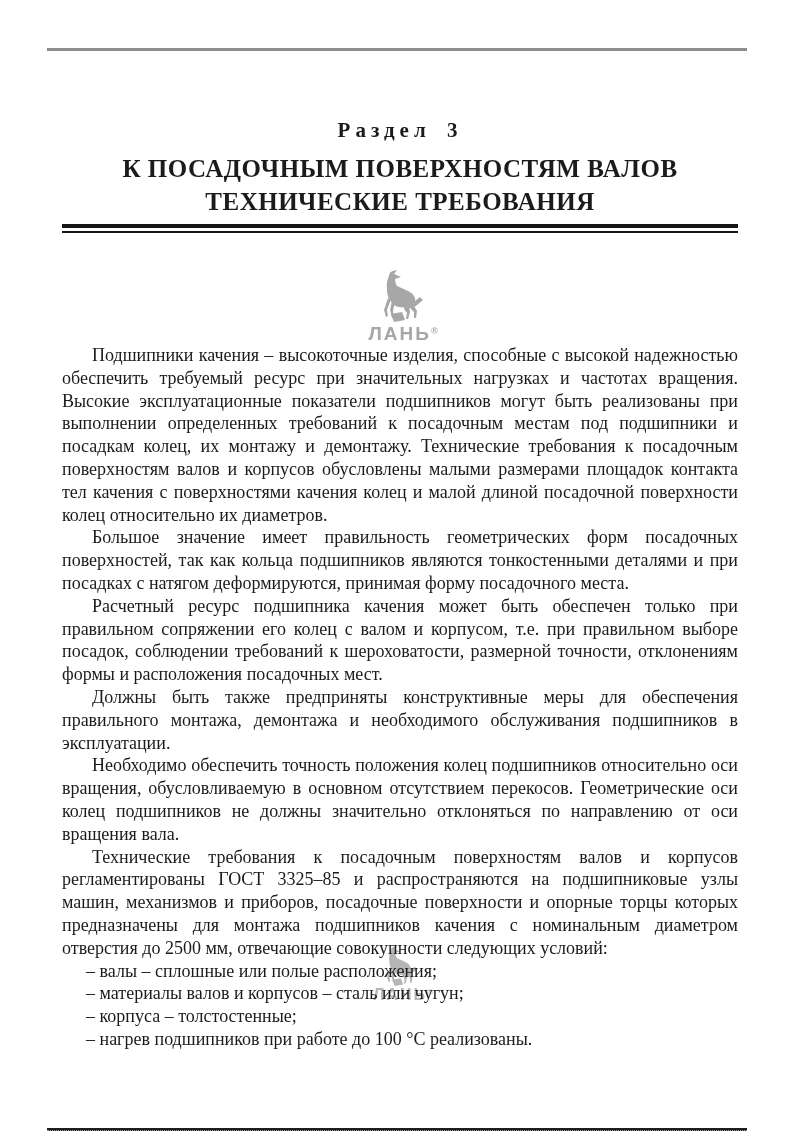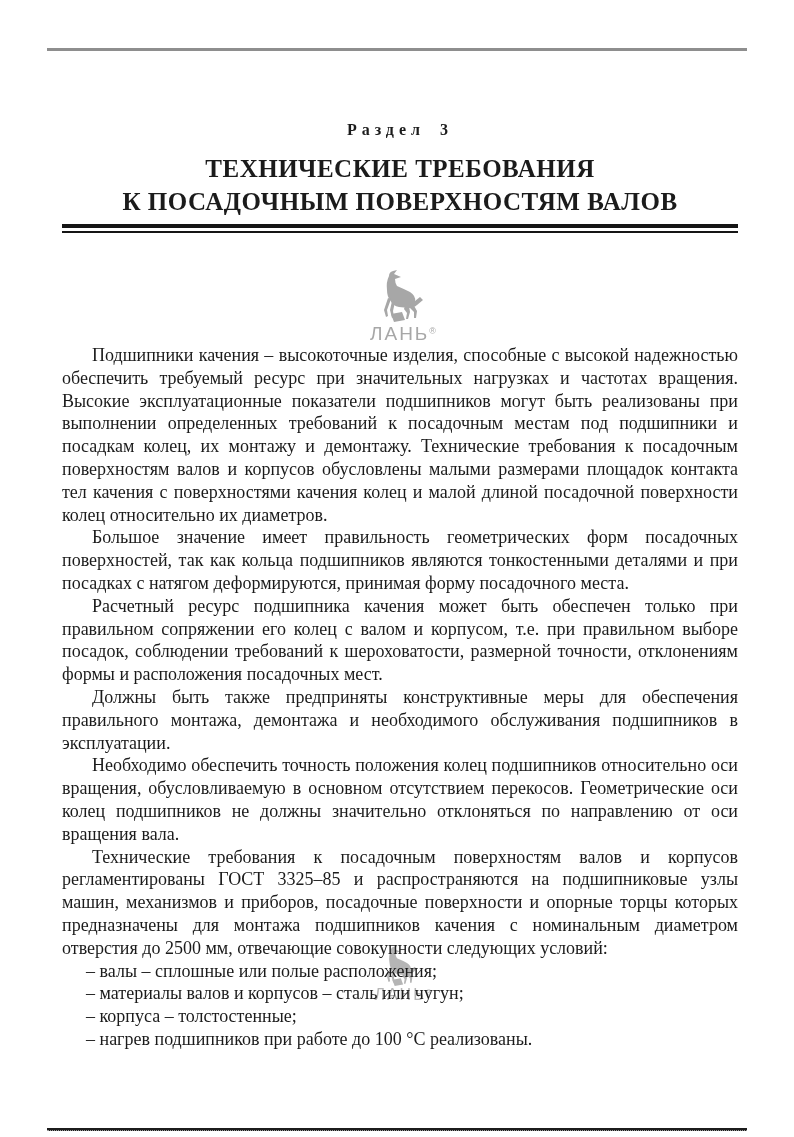--- a/index.html
+++ b/index.html
@@ -17,21 +17,21 @@
   }
   .rule-bottom {
     position:absolute; left:47px; top:1128px; width:700px; height:2px;
     background:#1c1c1c; border-bottom:1px dotted #9a9a9a;
   }
   .content {
     position:absolute; left:62px; top:0; width:676px; z-index:1;
   }
   .section-label {
     margin-top:118px; text-align:center;
-    font-weight:bold; font-size:16px; line-height:24px;
+    font-weight:bold; font-size:21px; line-height:24px;
     letter-spacing:5px; word-spacing:6px;
   }
   .main-title {
     margin-top:10px; text-align:center;
     font-weight:bold; font-size:25px; line-height:33px;
     letter-spacing:0.5px;
   }
   .title-rule {
     margin-top:6px; height:3px;
     border-top:4px solid #151515;
@@ -47,21 +47,21 @@
   .cond-list .item { text-align:left; padding-left:24px; }
   .watermark {
     position:absolute; left:0; width:100%; z-index:0;
     display:flex; flex-direction:column; align-items:center;
     pointer-events:none;
   }
   .wm-1 { top:270px; }
   .wm-2 { top:946px; }
   .wm-text {
     font-family:"Liberation Sans", sans-serif;
-    font-weight:normal; letter-spacing:2px;
+    font-weight:bold; letter-spacing:2px;
     color:#a7a7a7; line-height:1;margin-left:12px;
   }
   .wm-1 .wm-text { font-size:19px; margin-top:2px; }
   .wm-2 .wm-text { font-size:16px; margin-top:1px; color:#b5b5b5; }
   .wm-text sup { font-size:9px; letter-spacing:0; vertical-align:6px; }
   .wm-2 .wm-text sup { font-size:8px; vertical-align:5px; }
 </style>
 </head>
 <body>
 
@@ -93,22 +93,22 @@
     </g>
   </svg>
   <div class="wm-text"><span>ЛАНЬ</span><sup>®</sup></div>
 </div>
 
 <div class="content">
 
   <div class="section-label">Раздел 3</div>
 
   <div class="main-title">
+    <div>К ПОСАДОЧНЫМ ПОВЕРХНОСТЯМ ВАЛОВ</div>
     <div>ТЕХНИЧЕСКИЕ ТРЕБОВАНИЯ</div>
-    <div>К ПОСАДОЧНЫМ ПОВЕРХНОСТЯМ ВАЛОВ</div>
   </div>
 
   <div class="title-rule"></div>
 
   <div class="body-text">
     <p>Подшипники качения – высокоточные изделия,  способные с высокой надежностью обеспечить требуемый ресурс при значительных нагрузках и частотах вращения. Высокие эксплуатационные показатели подшипников могут быть реализованы при выполнении определенных требований к посадочным местам под подшипники и посадкам колец, их монтажу и демонтажу. Технические требования к посадочным поверхностям валов и корпусов обусловлены малыми размерами площадок контакта тел качения с поверхностями качения колец и малой длиной посадочной поверхности колец относительно их диаметров.</p>
     <p>Большое значение имеет правильность геометрических форм посадочных поверхностей, так как кольца подшипников являются тонкостенными деталями и при посадках с натягом деформируются, принимая форму посадочного места.</p>
     <p>Расчетный ресурс подшипника качения может быть обеспечен только при правильном сопряжении его колец с валом и корпусом, т.е. при правильном выборе посадок, соблюдении требований к шероховатости, размерной точности, отклонениям формы и расположения посадочных мест.</p>
     <p>Должны быть также предприняты конструктивные меры для обеспечения правильного монтажа, демонтажа и необходимого обслуживания подшипников в эксплуатации.</p>
     <p>Необходимо обеспечить точность положения колец подшипников относительно оси вращения, обусловливаемую в основном отсутствием перекосов. Геометрические оси колец подшипников не должны значительно отклоняться по направлению от оси вращения вала.</p>

